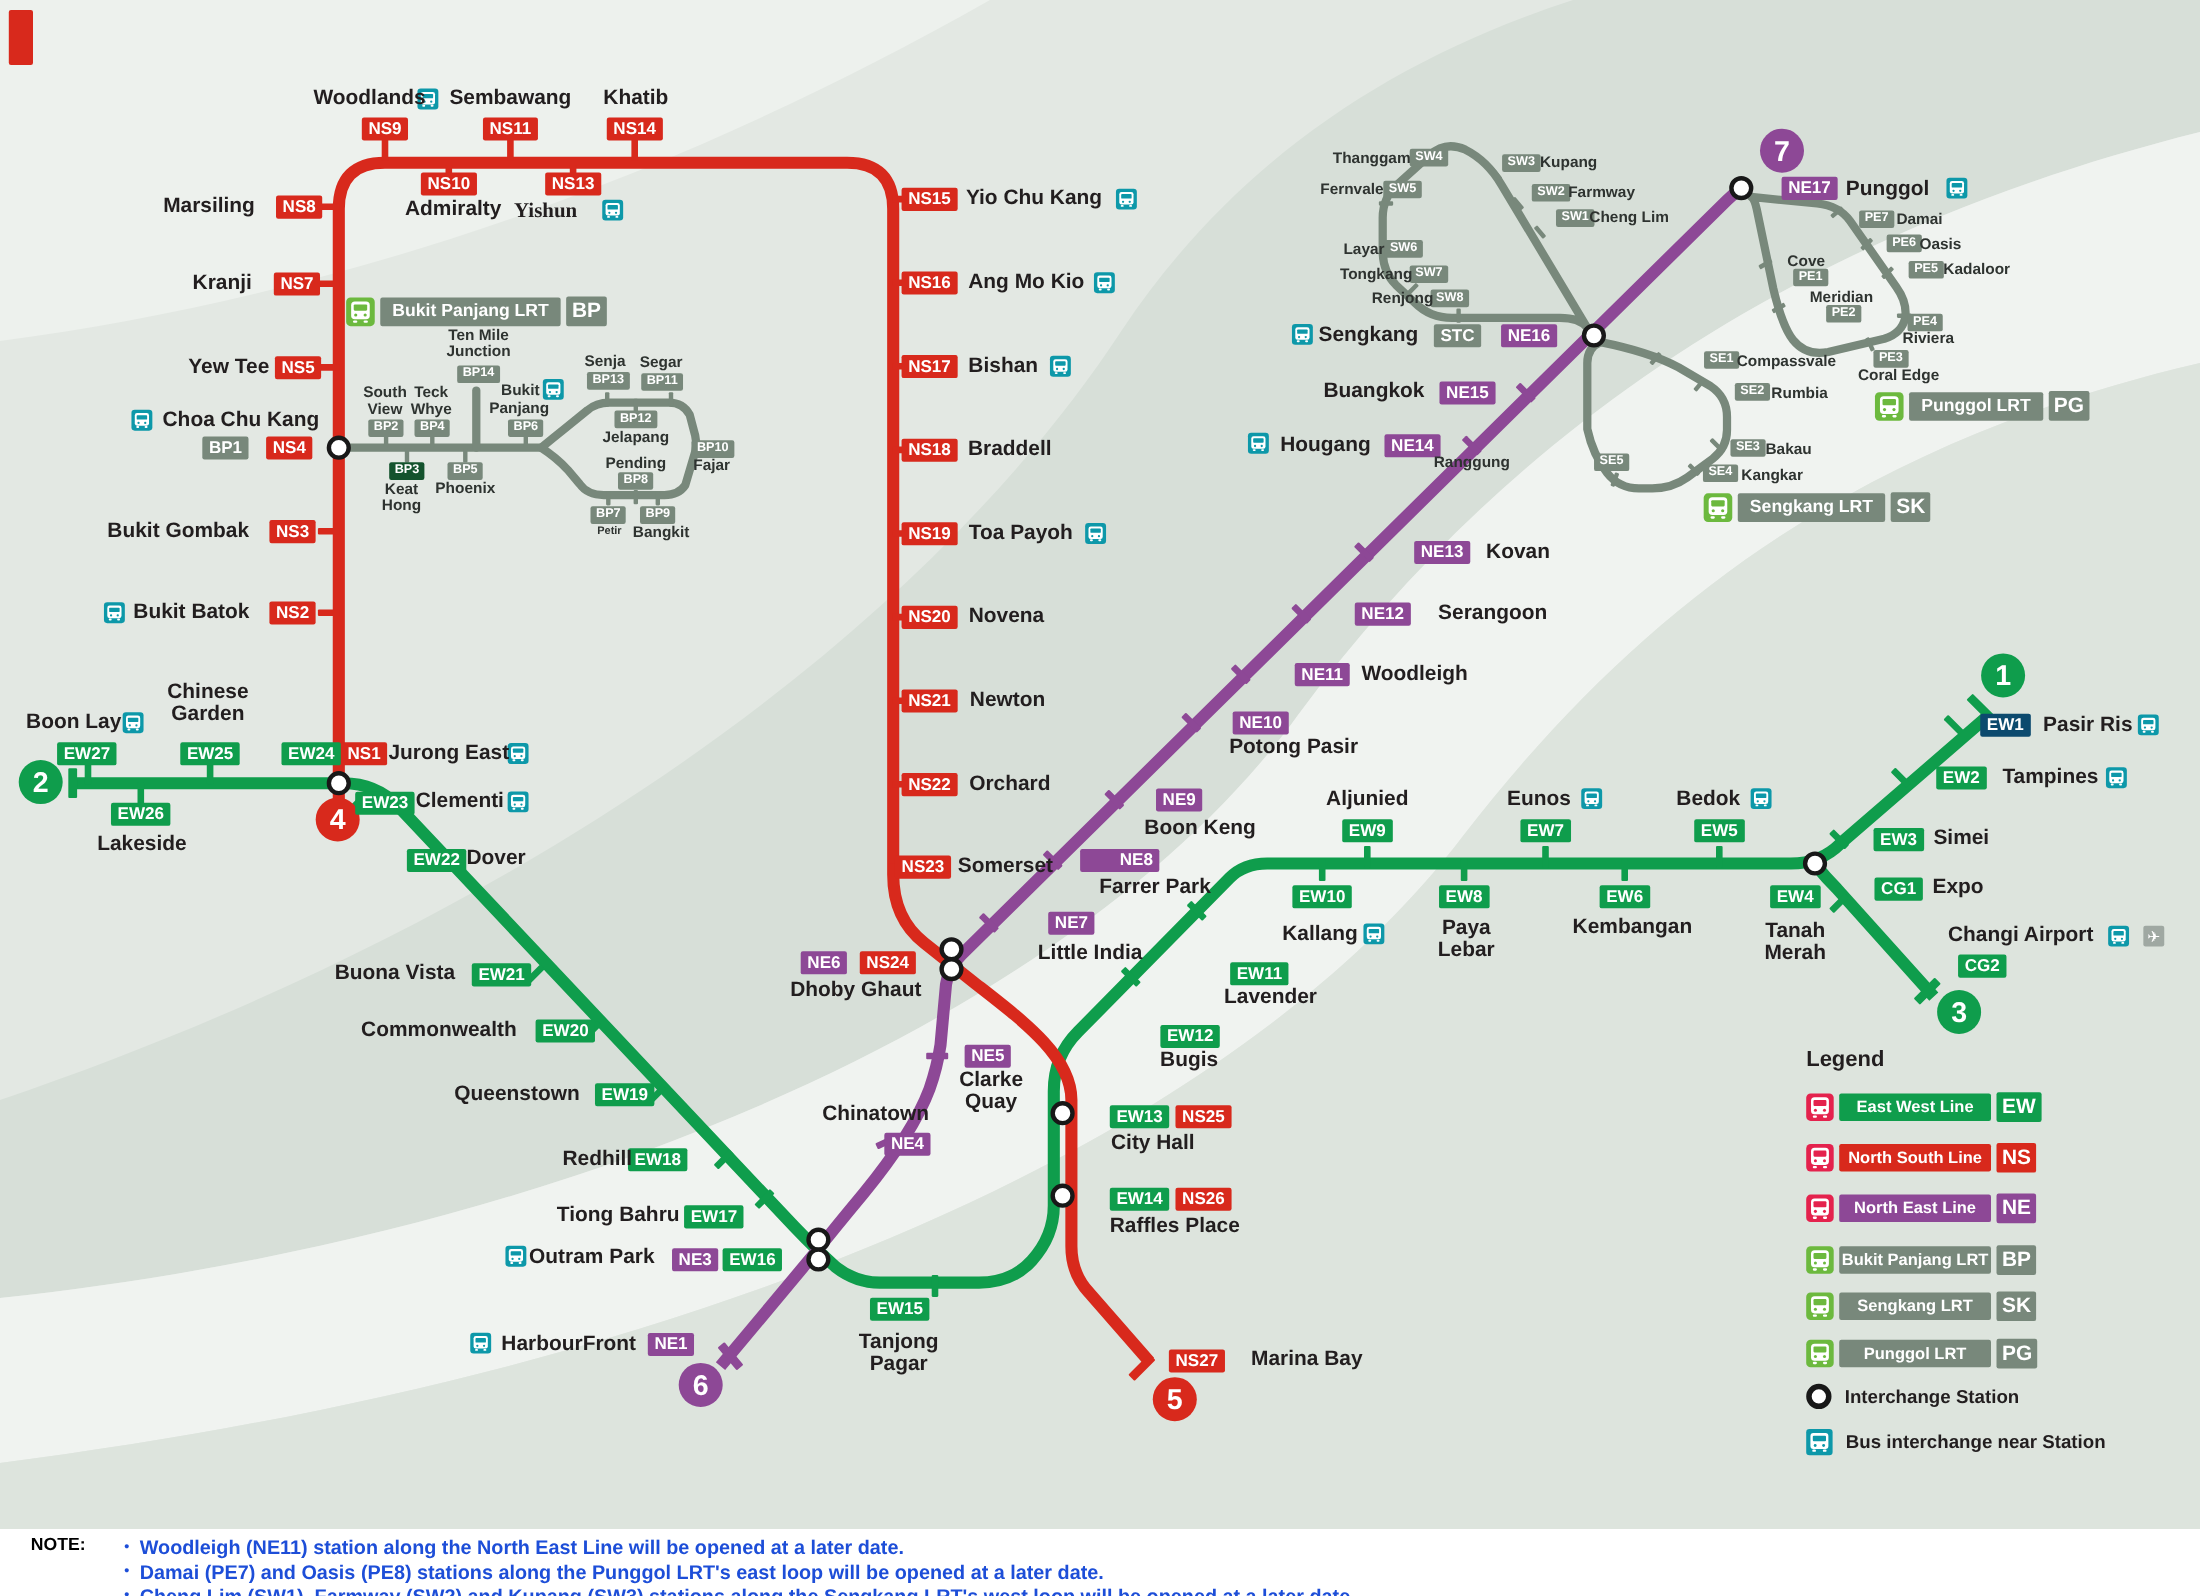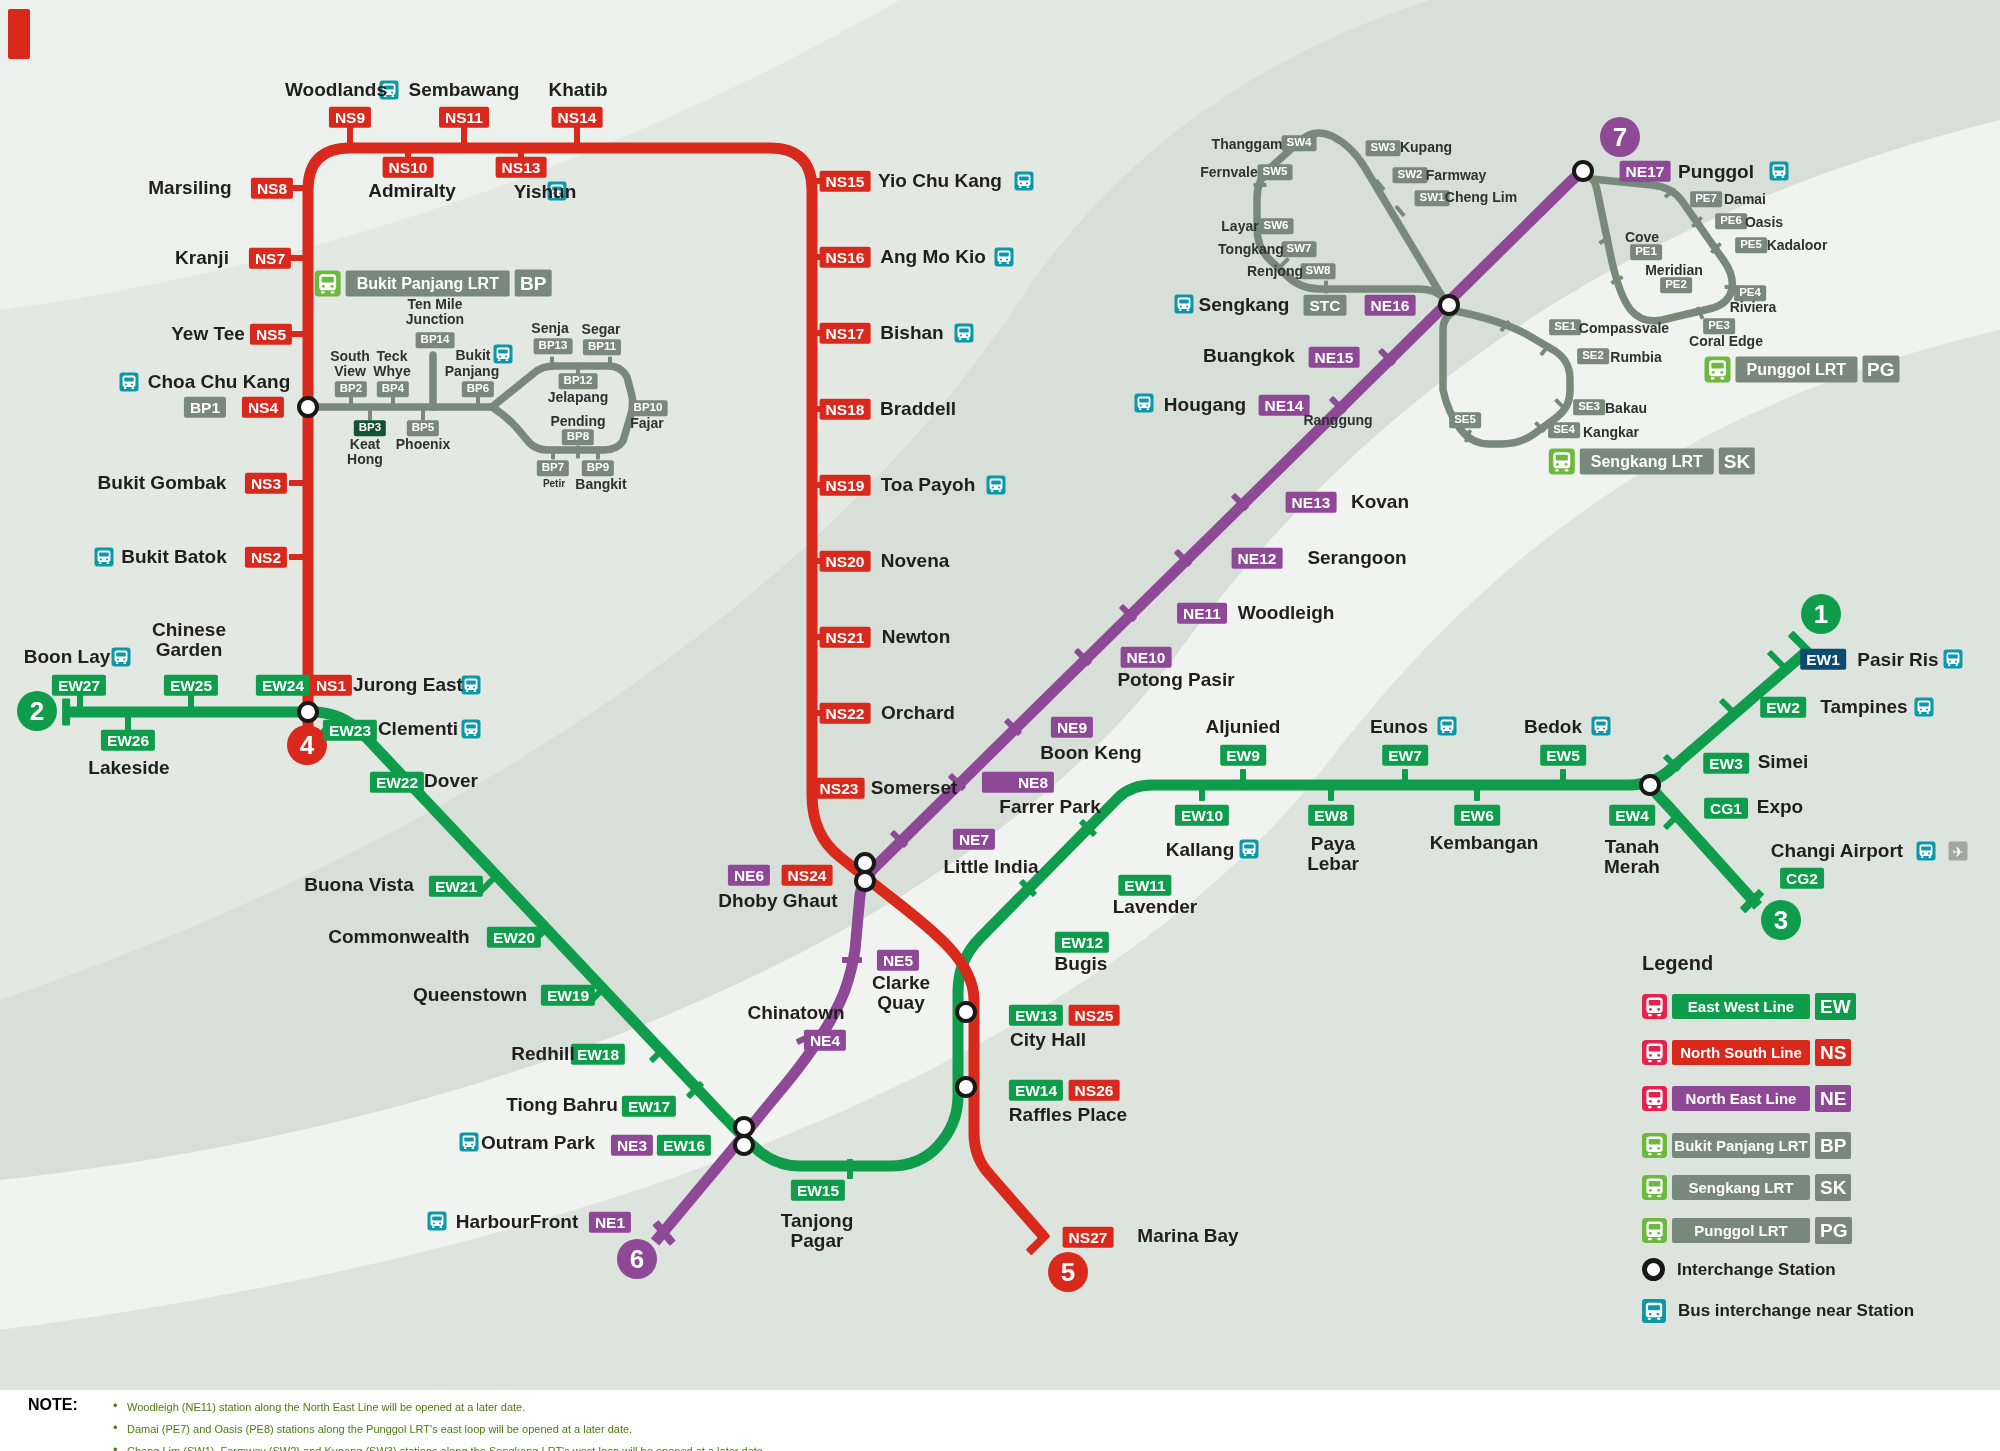--- a/index.html
+++ b/index.html
@@ -53,21 +53,21 @@
        font-weight:bold;font-size:17px;color:#221e1f;white-space:nowrap;}
   .lg-ring{width:23px;height:23px;border-radius:50%;background:#fff;
        border:5px solid #181818;box-sizing:border-box;flex:none;}
   .lg-bus{width:24px;height:24px;border-radius:3px;flex:none;}
   
   #note{position:absolute;left:0;top:1390px;width:2000px;height:61px;background:#fff;
        z-index:50;}
   #note .note-head{position:absolute;left:28px;top:6px;font-weight:bold;font-size:16px;
        color:#000;}
   #note ul{position:absolute;left:113px;top:6px;margin:0;padding:0;list-style:none;}
-  #note li{font-size:11px;color:#4d7c0f;line-height:22px;position:relative;padding-left:14px;}
+  #note li{font-size:18px;color:#1d4ed8;line-height:22px;position:relative;padding-left:14px;font-weight:bold;}
   #note li::before{content:"•";position:absolute;left:0;top:-1px;font-size:13px;}
 </style>
 </head>
 <body>
 
 <div id="map">
 
   <svg id="bg-svg" width="2000" height="1451">
     <path d="M0,0 L900,0 C600,170 300,270 0,310 Z" fill="#edf1ed"></path>
     <path d="M0,1000 C500,830 850,560 1020,300 C1120,150 1260,55 1430,0 L2000,0 L2000,120 C1600,220 1350,420 1180,650 C1000,900 560,1120 0,1180 Z" fill="#d7dfd8"></path>
@@ -201,21 +201,21 @@
         <rect x="12.6" y="15.6" width="2.8" height="1.8" rx="0.9" fill="#fff"></rect>
       </svg></div>
     <div class="badge" style="background: rgb(216, 41, 28); position: absolute; transform: translate(-50%, -50%); left: 350px; top: 117px;">NS9</div>
     <div class="map-label" style="position: absolute; transform: translate(-50%, -50%); left: 464px; top: 90px;">Sembawang</div>
     <div class="badge" style="background: rgb(216, 41, 28); position: absolute; transform: translate(-50%, -50%); left: 464px; top: 117px;">NS11</div>
     <div class="map-label" style="position: absolute; transform: translate(-50%, -50%); left: 578px; top: 90px;">Khatib</div>
     <div class="badge" style="background: rgb(216, 41, 28); position: absolute; transform: translate(-50%, -50%); left: 577px; top: 117px;">NS14</div>
     <div class="badge" style="background: rgb(216, 41, 28); position: absolute; transform: translate(-50%, -50%); left: 408px; top: 167px;">NS10</div>
     <div class="map-label" style="position: absolute; transform: translate(-50%, -50%); left: 412px; top: 191px;">Admiralty</div>
     <div class="badge" style="background: rgb(216, 41, 28); position: absolute; transform: translate(-50%, -50%); left: 521px; top: 167px;">NS13</div>
-    <div class="map-label" style="position: absolute; transform: translate(-50%, -50%); left: 545px; top: 192px;">Yishun</div>
+    <div class="map-label" style="position: absolute; transform: translate(-50%, -50%); left: 496px; top: 192px; font-family: Liberation Serif, serif;">Yishun</div>
     <div class="bus-icon" style="background: rgb(13, 152, 169); position: absolute; transform: translate(-50%, -50%); left: 557px; top: 191px;"><svg viewBox="0 0 20 20" width="100%" height="100%">
         <rect x="3.2" y="3.2" width="13.6" height="12" rx="2.2" fill="#fff"></rect>
         <rect x="5" y="5.2" width="10" height="4.2" rx="0.8" fill="#0d98a9"></rect>
         <circle cx="6.8" cy="12.6" r="1.1" fill="#0d98a9"></circle>
         <circle cx="13.2" cy="12.6" r="1.1" fill="#0d98a9"></circle>
         <rect x="4.6" y="15.6" width="2.8" height="1.8" rx="0.9" fill="#fff"></rect>
         <rect x="12.6" y="15.6" width="2.8" height="1.8" rx="0.9" fill="#fff"></rect>
       </svg></div>
     <div class="map-label" style="position: absolute; transform: translate(-50%, -50%); left: 190px; top: 188px;">Marsiling</div>
     <div class="badge" style="background: rgb(216, 41, 28); position: absolute; transform: translate(-50%, -50%); left: 272px; top: 188px;">NS8</div>

